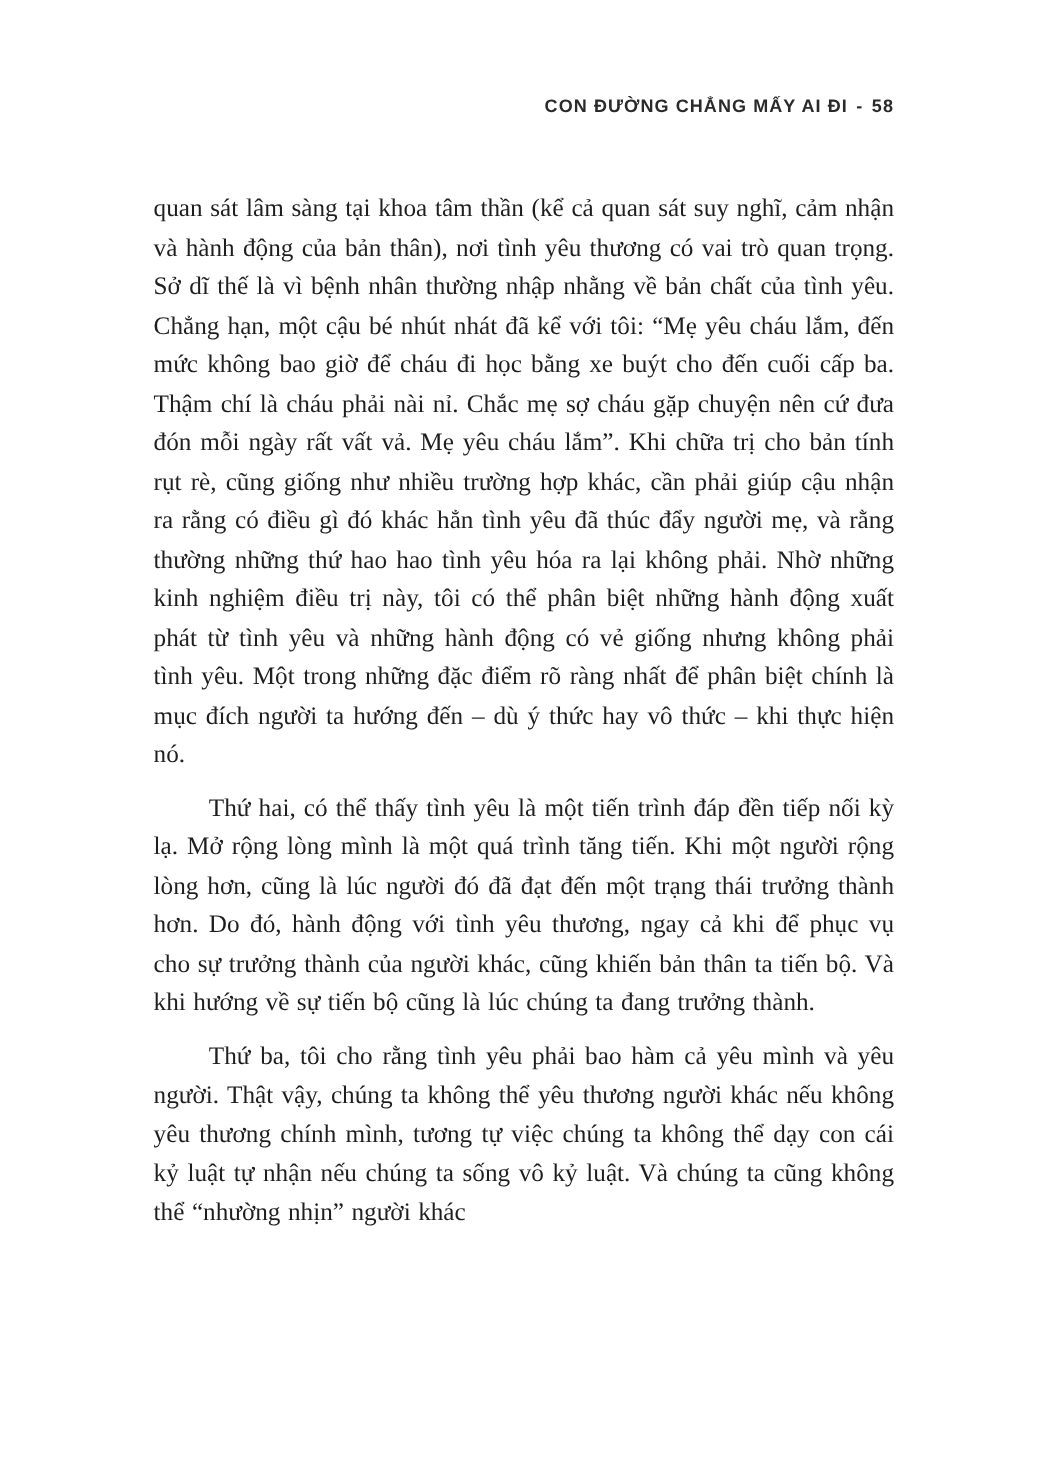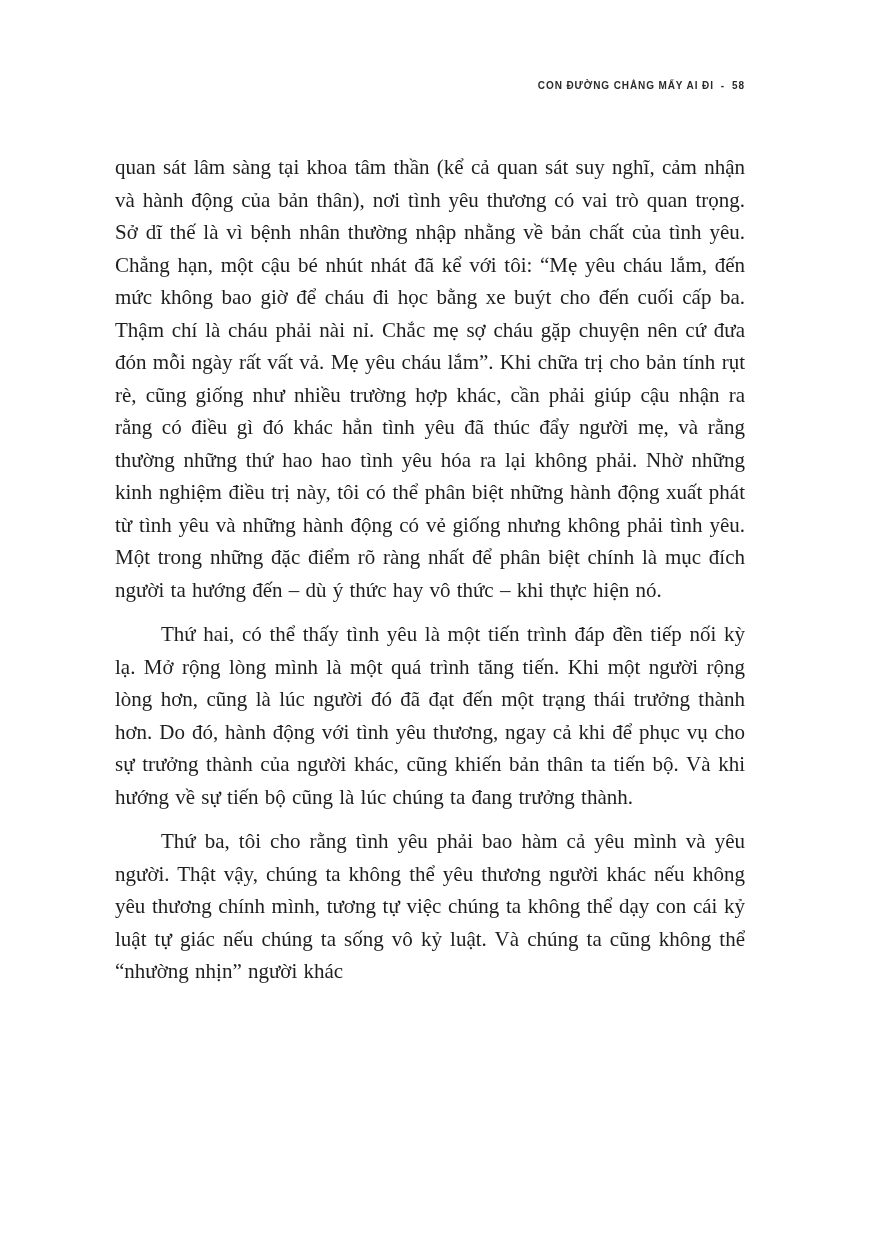--- a/index.html
+++ b/index.html
@@ -22,47 +22,47 @@
       padding: 80px 124px 0 115px;
       background: #ffffff;
     }
     .running-header {
       display: flex;
       justify-content: flex-end;
       align-items: flex-start;
       gap: 7px;
       font-family: "Liberation Sans", sans-serif;
       font-weight: 700;
-      font-size: 10px;
+      font-size: 15px;
       letter-spacing: 0.9px;
       color: #2a2a2a;
       margin-bottom: 60px;
       white-space: nowrap;
     }
     .body-text p {
       font-size: 21px;
       line-height: 32.5px;
       text-align: justify;
-      margin: 0 0 12px 0;
+      margin: 0 0 12px 13px;
       word-spacing: 1px;
     }
     .body-text p.indented {
       text-indent: 46px;
     }
   </style>
 </head>
 <body>
 
 <div class="page">
 
   <div class="running-header">
     <span>CON ĐƯỜNG CHẲNG MẤY AI ĐI</span>
     <span>-</span>
     <span>58</span>
   </div>
 
   <div class="body-text">
     <p>quan sát lâm sàng tại khoa tâm thần (kể cả quan sát suy nghĩ, cảm nhận và hành động của bản thân), nơi tình yêu thương có vai trò quan trọng. Sở dĩ thế là vì bệnh nhân thường nhập nhằng về bản chất của tình yêu. Chẳng hạn, một cậu bé nhút nhát đã kể với tôi: “Mẹ yêu cháu lắm, đến mức không bao giờ để cháu đi học bằng xe buýt cho đến cuối cấp ba. Thậm chí là cháu phải nài nỉ. Chắc mẹ sợ cháu gặp chuyện nên cứ đưa đón mỗi ngày rất vất vả. Mẹ yêu cháu lắm”. Khi chữa trị cho bản tính rụt rè, cũng giống như nhiều trường hợp khác, cần phải giúp cậu nhận ra rằng có điều gì đó khác hẳn tình yêu đã thúc đẩy người mẹ, và rằng thường những thứ hao hao tình yêu hóa ra lại không phải. Nhờ những kinh nghiệm điều trị này, tôi có thể phân biệt những hành động xuất phát từ tình yêu và những hành động có vẻ giống nhưng không phải tình yêu. Một trong những đặc điểm rõ ràng nhất để phân biệt chính là mục đích người ta hướng đến – dù ý thức hay vô thức – khi thực hiện nó.</p>
     <p class="indented">Thứ hai, có thể thấy tình yêu là một tiến trình đáp đền tiếp nối kỳ lạ. Mở rộng lòng mình là một quá trình tăng tiến. Khi một người rộng lòng hơn, cũng là lúc người đó đã đạt đến một trạng thái trưởng thành hơn. Do đó, hành động với tình yêu thương, ngay cả khi để phục vụ cho sự trưởng thành của người khác, cũng khiến bản thân ta tiến bộ. Và khi hướng về sự tiến bộ cũng là lúc chúng ta đang trưởng thành.</p>
-    <p class="indented">Thứ ba, tôi cho rằng tình yêu phải bao hàm cả yêu mình và yêu người. Thật vậy, chúng ta không thể yêu thương người khác nếu không yêu thương chính mình, tương tự việc chúng ta không thể dạy con cái kỷ luật tự giác nếu chúng ta sống vô kỷ luật. Và chúng ta cũng không thể “nhường nhịn” người khác</p>
+    <p class="indented">Thứ ba, tôi cho rằng tình yêu phải bao hàm cả yêu mình và yêu người. Thật vậy, chúng ta không thể yêu thương người khác nếu không yêu thương chính mình, tương tự việc chúng ta không thể dạy con cái kỷ luật tự nhận nếu chúng ta sống vô kỷ luật. Và chúng ta cũng không thể “nhường nhịn” người khác</p>
   </div>
 
 </div>
 
 </body></html>

